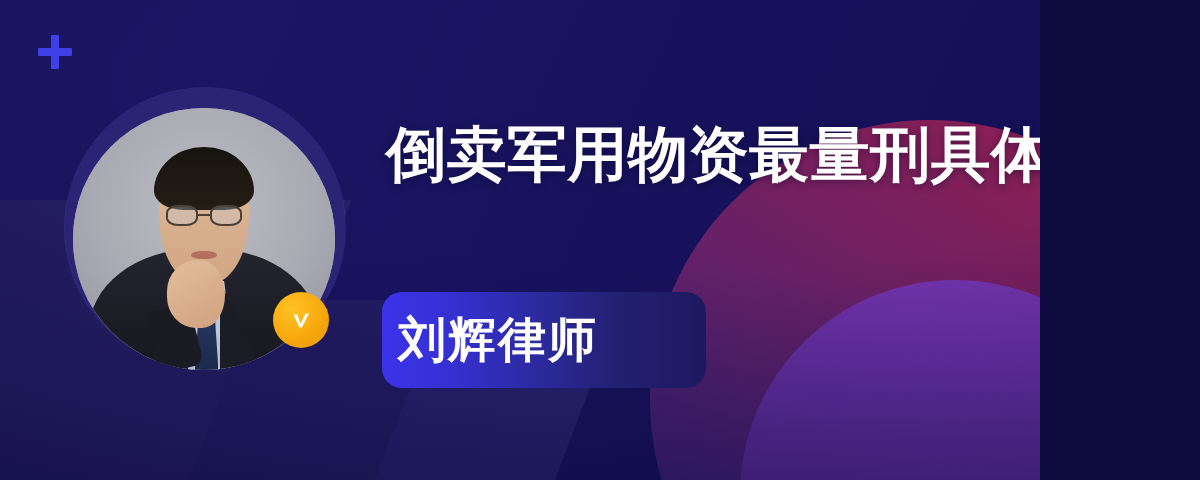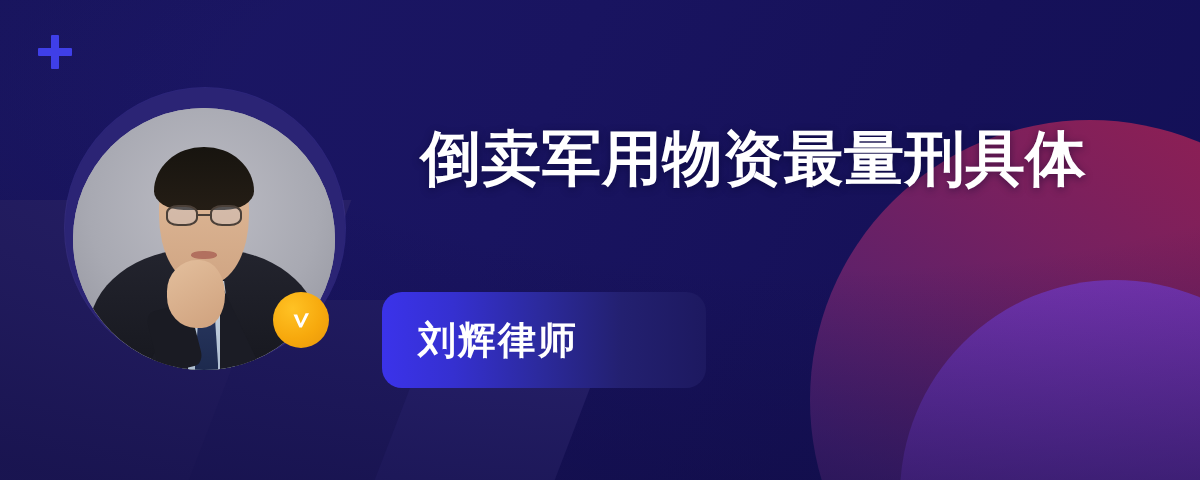--- a/index.html
+++ b/index.html
@@ -2,26 +2,25 @@
 <html><head>
 <meta charset="utf-8">
 <style>
   html, body {
     margin: 0;
     padding: 0;
     background: #0e0c3f;
   }
   .banner {
     position: relative;
-    width: 1200px;
+    width: 1040px;
     height: 480px;
     overflow: hidden;
     background: #171259;
-    font-family: Liberation Serif, serif;
-    text-align: right;
+    font-family: Liberation Mono, monospace;
   }
 
   
   .bg-base {
     position: absolute;
     inset: 0;
     background:
       linear-gradient(115deg, #1b1765 0%, #191460 42%, #161159 70%, #121057 100%);
   }
   .bg-diag-a {
@@ -235,23 +234,23 @@
     left: 382px;
     top: 292px;
     width: 324px;
     height: 96px;
     border-radius: 20px;
     background: linear-gradient(90deg, #3b33ea 0%, #3530d0 22%, #2c2a9e 48%, #232070 74%, #1d1960 100%);
     display: flex;
     align-items: center;
   }
   .name-badge .name-text {
-    margin-left: 36px;
+    margin-left: 16px;
     color: #ffffff;
-    font-size: 38px;
+    font-size: 48px;
     font-weight: 700;
     letter-spacing: 2px;
     white-space: nowrap;
   }
 </style>
 </head>
 <body>
 
 <div class="banner">
 

